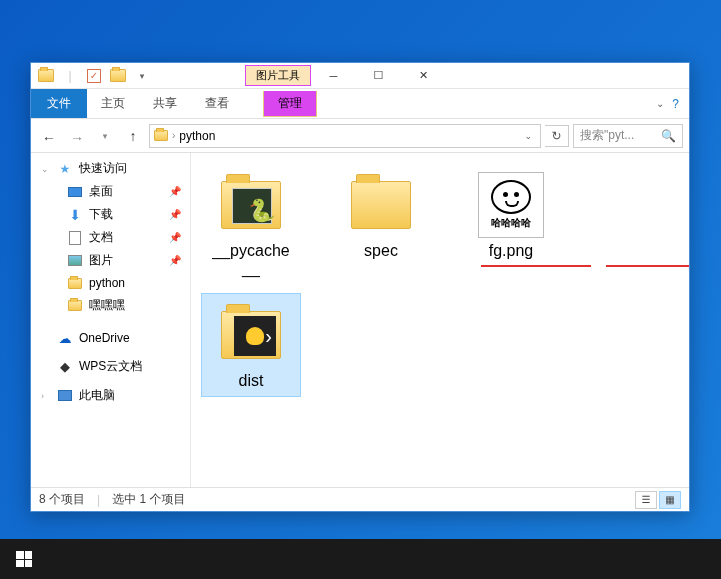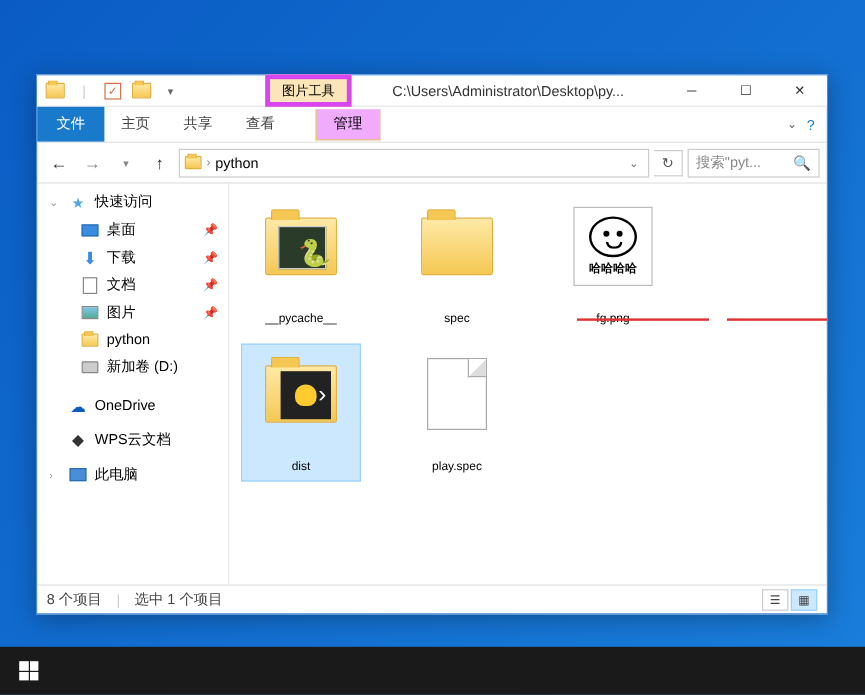--- a/index.html
+++ b/index.html
@@ -9,28 +9,28 @@
 .win-logo { width: 16px; height: 16px; display: grid; grid-template-columns: 1fr 1fr; gap: 1px; }
 .win-logo span { background: #fff; }
 .watermark { position: absolute; bottom: 10px; right: 10px; color: rgba(255,255,255,0.5); font-size: 13px; font-style: italic; }
 .window { position: absolute; top: 62px; left: 30px; width: 660px; height: 450px; background: #fff; border: 1px solid #4a8ed8; box-shadow: 0 4px 20px rgba(0,0,0,0.3); display: flex; flex-direction: column; }
 .titlebar { height: 26px; display: flex; align-items: center; background: #fff; border-bottom: 1px solid #e5e5e5; }
 .qat { display: flex; align-items: center; gap: 2px; padding: 0 4px; }
 .qat-icon { width: 22px; height: 22px; display: flex; align-items: center; justify-content: center; font-size: 12px; }
 .folder-ico { width: 16px; height: 13px; background: linear-gradient(#ffe9a6, #f5c853); border: 1px solid #e0b040; border-radius: 1px; position: relative; }
 .folder-ico::before { content: ""; position: absolute; top: -3px; left: 1px; width: 6px; height: 3px; background: #f5c853; border: 1px solid #e0b040; border-bottom: none; border-radius: 1px 1px 0 0; }
 .check-ico { width: 14px; height: 14px; border: 1px solid #d5704c; display: flex; align-items: center; justify-content: center; color: #d5704c; font-size: 10px; }
-.title-ctx { background: #fce5b8; padding: 2px 10px; font-size: 11px; border: 4px solid #d946ef; margin-left: 64px; }
+.title-ctx { background: #fce5b8; padding: 2px 10px; font-size: 11px; border: 1px solid #d946ef; margin-left: 88px; }
 .title-path { flex: 1; text-align: center; font-size: 12px; color: #333; padding: 0 6px; overflow: hidden; white-space: nowrap; }
 .win-ctrls { display: flex; }
 .win-ctrl { width: 45px; height: 26px; display: flex; align-items: center; justify-content: center; font-size: 11px; color: #333; cursor: pointer; }
 .ribbon { display: flex; align-items: center; border-bottom: 1px solid #e0e0e0; height: 30px; font-size: 12px; }
 .ribbon-file { background: #1979ca; color: #fff; padding: 6px 16px; height: 100%; display: flex; align-items: center; }
 .ribbon-tab { padding: 0 14px; height: 100%; display: flex; align-items: center; color: #444; cursor: pointer; }
-.ribbon-ctx { background: #f0abfc; border: 1px solid #e8c97a; border-top: none; padding: 4px 14px; margin-left: 20px; }
+.ribbon-ctx { background: #d946ef; border: 1px solid #e8c97a; border-top: none; padding: 4px 14px; margin-left: 20px; }
 .ribbon-right { margin-left: auto; display: flex; align-items: center; gap: 8px; padding-right: 10px; color: #666; }
 .navbar { display: flex; align-items: center; height: 34px; border-bottom: 1px solid #e0e0e0; padding: 3px 6px; gap: 4px; }
 .nav-btn { width: 24px; height: 24px; display: flex; align-items: center; justify-content: center; color: #888; font-size: 14px; cursor: pointer; }
 .nav-btn.enabled { color: #333; }
 .addr-bar { flex: 1; border: 1px solid #ccc; height: 24px; display: flex; align-items: center; padding: 0 4px; font-size: 12px; gap: 4px; }
 .addr-bar .folder-ico { width: 14px; height: 11px; }
 .addr-dd { margin-left: auto; color: #666; font-size: 9px; padding: 0 4px; }
 .refresh-btn { width: 24px; height: 22px; border: 1px solid #ccc; border-left: none; display: flex; align-items: center; justify-content: center; font-size: 12px; color: #555; }
 .search-box { width: 110px; border: 1px solid #ccc; height: 24px; display: flex; align-items: center; padding: 0 6px; font-size: 12px; color: #888; gap: 4px; }
 .body-area { flex: 1; display: flex; overflow: hidden; }
@@ -46,21 +46,21 @@
 .ico-doc { width: 12px; height: 14px; background: #fff; border: 1px solid #888; position: relative; }
 .ico-pic { width: 14px; height: 11px; background: linear-gradient(#7ec8e8, #5a9); border: 1px solid #888; }
 .ico-drive { width: 14px; height: 10px; background: #ccc; border: 1px solid #888; border-radius: 1px; }
 .ico-cloud { color: #0a5cc4; font-size: 13px; }
 .ico-wps { color: #333; font-size: 13px; }
 .ico-pc { width: 14px; height: 11px; background: #4a8ed8; border: 1px solid #2a6cb0; }
 .content { flex: 1; display: flex; flex-wrap: wrap; align-content: flex-start; padding: 10px; gap: 8px 30px; overflow-y: auto; position: relative; }
 .file-item { width: 100px; display: flex; flex-direction: column; align-items: center; padding: 6px; border: 1px solid transparent; cursor: pointer; }
 .file-item.selected { background: #cce8ff; border: 1px solid #99d1ff; }
 .file-item .thumb { width: 80px; height: 70px; display: flex; align-items: center; justify-content: center; position: relative; }
-.file-label { font-size: 10px; text-align: center; margin-top: 20px; word-break: break-all; }
+.file-label { font-size: 16px; text-align: center; margin-top: 2px; word-break: break-all; }
 .big-folder { width: 60px; height: 48px; background: linear-gradient(#ffe9a6, #f5c853); border: 1px solid #e0b040; border-radius: 2px; position: relative; }
 .big-folder::before { content: ""; position: absolute; top: -8px; left: 4px; width: 22px; height: 8px; background: #f5c853; border: 1px solid #e0b040; border-bottom: none; border-radius: 2px 2px 0 0; }
 .folder-inner { position: absolute; top: 6px; left: 10px; width: 40px; height: 36px; background: #fff; border: 1px solid #ccc; }
 .py-snake { position: absolute; bottom: 4px; right: 4px; font-size: 22px; }
 .dist-inner { position: absolute; top: 4px; left: 12px; width: 42px; height: 40px; background: #222; display: flex; align-items: center; justify-content: center; }
 .dist-inner::after { content: "›"; color: #fff; font-size: 20px; position: absolute; right: 4px; }
 .dist-duck { width: 18px; height: 18px; background: #ffcb2f; border-radius: 50% 50% 40% 40%; }
 .img-frame { width: 66px; height: 66px; border: 1px solid #bbb; background: #fff; display: flex; flex-direction: column; align-items: center; justify-content: center; font-size: 10px; font-weight: bold; }
 .meme-face { width: 40px; height: 34px; border-radius: 50%; background: #fff; border: 2px solid #000; position: relative; margin-bottom: 2px; }
 .meme-face::before, .meme-face::after { content: ""; position: absolute; width: 5px; height: 5px; background: #000; border-radius: 50%; top: 10px; }
@@ -93,21 +93,20 @@
       <div class="qat-icon" style="color:#ccc">|</div>
       <div class="qat-icon">
           <div class="check-ico">✓</div>
         </div>
       <div class="qat-icon">
           <div class="folder-ico"></div>
         </div>
       <div class="qat-icon" style="font-size:9px;color:#666">▾</div>
     </div>
     <div class="title-ctx">图片工具</div>
-    <div class="title-path">C:\Users\Administrator\Desktop\py...</div>
     <div class="win-ctrls">
       <div class="win-ctrl">─</div>
       <div class="win-ctrl">☐</div>
       <div class="win-ctrl close">✕</div>
     </div>
   </div>
 
   <div class="ribbon">
     <div class="ribbon-file">文件</div>
     <div class="ribbon-tab">主页</div>
@@ -172,23 +171,23 @@
           <span class="pin">📌</span>
         </div>
       <div class="side-item side-sub">
           <span class="ico">
             <span class="folder-ico" style="width:14px;height:11px"></span>
           </span>
           <span>python</span>
         </div>
       <div class="side-item side-sub">
           <span class="ico">
-            <span class="ico-drive"></span>
-          </span>
-          <span>新加卷 (D:)</span>
+            <span class="folder-ico" style="width:14px;height:11px"></span>
+          </span>
+          <span>嘿嘿嘿</span>
         </div>
 
       <div style="height:10px"></div>
       <div class="side-item side-group">
           <span class="tree-arrow"></span>
           <span class="ico ico-cloud">☁</span>
           <span>OneDrive</span>
         </div>
       <div style="height:6px"></div>
       <div class="side-item side-group">
@@ -235,26 +234,20 @@
       </div>
       <div class="file-item selected">
         <div class="thumb">
             <div class="big-folder">
               <div class="dist-inner">
                 <div class="dist-duck"></div>
               </div>
             </div>
           </div>
         <div class="file-label">dist</div>
-      </div>
-      <div class="file-item">
-        <div class="thumb">
-            <div class="spec-ico"></div>
-          </div>
-        <div class="file-label">play.spec</div>
       </div>
 
       <div class="underline-red" style="top:112px;left:290px;width:110px"></div>
       <div class="underline-red" style="top:112px;left:415px;width:110px"></div>
     </div>
   </div>
 
   <div class="statusbar">
     <span>8 个项目</span>
     <span style="color:#ccc">|</span>

